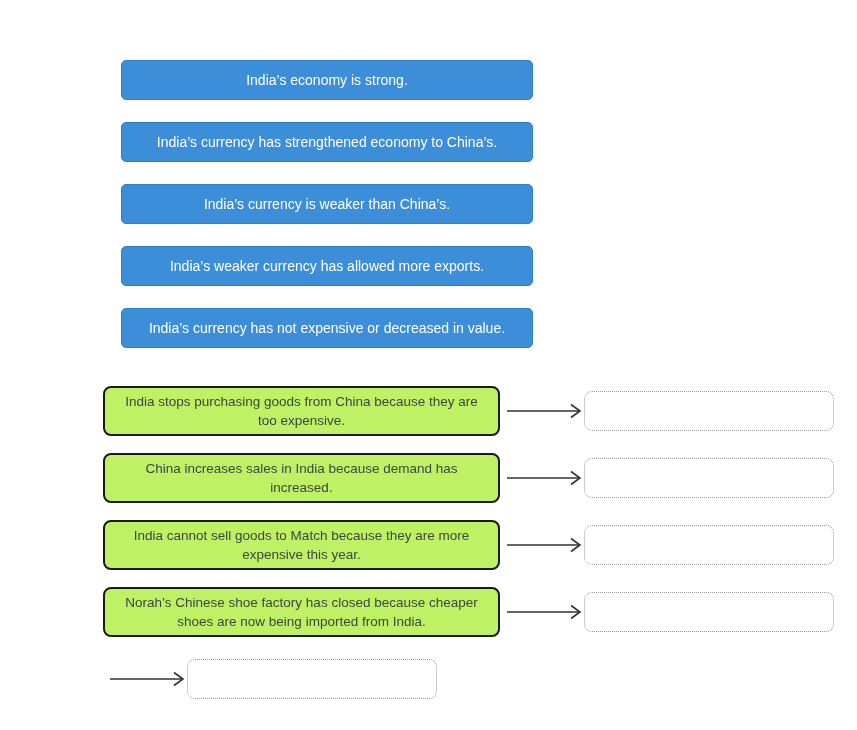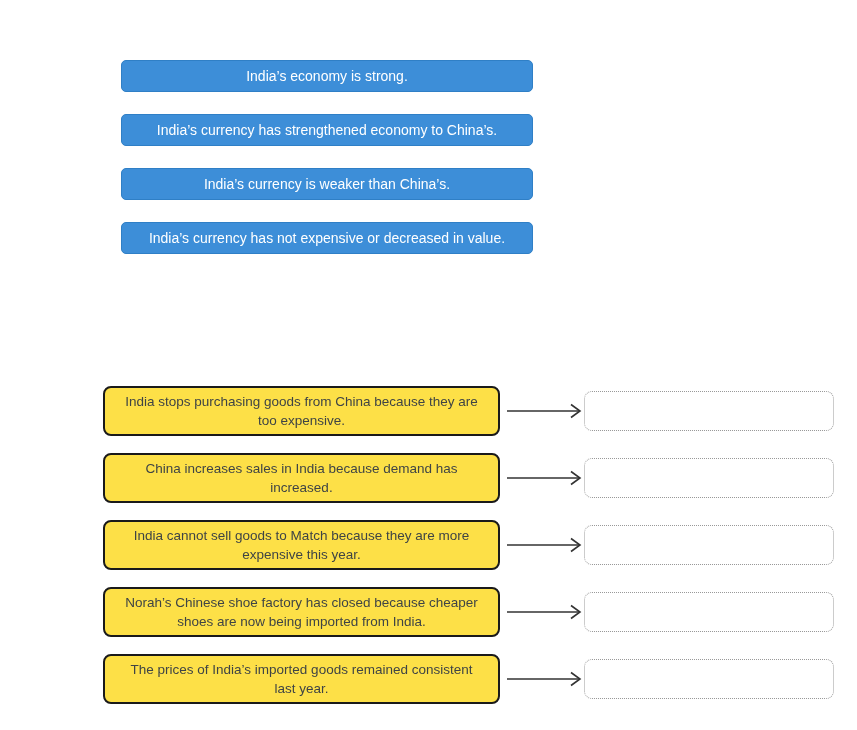--- a/index.html
+++ b/index.html
@@ -31,21 +31,21 @@
   .tiles {
     position: absolute;
     left: 121px;
     top: 60px;
     width: 412px;
     display: flex;
     flex-direction: column;
     gap: 22px;
   }
   .tile {
-    height: 32px;
+    height: 40px;
     background: var(--tile-bg);
     border: 1px solid var(--tile-border);
     border-radius: 5px;
     color: var(--tile-text);
     font-size: 14px;
     display: flex;
     align-items: center;
     justify-content: center;
     text-align: center;
     cursor: pointer;
@@ -62,21 +62,21 @@
   .row {
     display: flex;
     align-items: center;
     height: 50px;
   }
   .scenario {
     width: 397px;
     height: 50px;
     border: 2px solid var(--box-border);
     border-radius: 8px;
-    background: #fde047;
+    background: #bef264;
     color: var(--body-text);
     font-size: 13.5px;
     line-height: 19px;
     display: flex;
     align-items: center;
     justify-content: center;
     text-align: center;
     padding: 4px 16px;
   }
   .arrow {
@@ -95,20 +95,21 @@
 </head>
 <body>
 
 <div class="page">
 
 
   <div class="tiles">
     <div class="tile">India’s economy is strong.</div>
     <div class="tile">India’s currency has strengthened economy to China’s.</div>
     <div class="tile">India’s currency is weaker than China’s.</div>
+    <div class="tile">India’s weaker currency has allowed more exports.</div>
     <div class="tile">India’s currency has not expensive or decreased in value.</div>
   </div>
 
   <div class="rows">
 
     <div class="row">
       <div class="scenario">India stops purchasing goods from China because they are too expensive.</div>
       <svg class="arrow" width="78" height="18" viewBox="0 0 78 18">
         <line x1="1" y1="9" x2="73" y2="9" stroke="var(--arrow)" stroke-width="1.6"></line>
         <polyline points="65,2.5 74,9 65,15.5" fill="none" stroke="var(--arrow)" stroke-width="1.6"></polyline>
@@ -137,21 +138,20 @@
     <div class="row">
       <div class="scenario">Norah’s Chinese shoe factory has closed because cheaper shoes are now being imported from India.</div>
       <svg class="arrow" width="78" height="18" viewBox="0 0 78 18">
         <line x1="1" y1="9" x2="73" y2="9" stroke="var(--arrow)" stroke-width="1.6"></line>
         <polyline points="65,2.5 74,9 65,15.5" fill="none" stroke="var(--arrow)" stroke-width="1.6"></polyline>
       </svg>
       <div class="dropzone"></div>
     </div>
 
     <div class="row">
-      <div class="scenario">The prices of India’s imported goods remained consistent last year.</div>
       <svg class="arrow" width="78" height="18" viewBox="0 0 78 18">
         <line x1="1" y1="9" x2="73" y2="9" stroke="var(--arrow)" stroke-width="1.6"></line>
         <polyline points="65,2.5 74,9 65,15.5" fill="none" stroke="var(--arrow)" stroke-width="1.6"></polyline>
       </svg>
       <div class="dropzone"></div>
     </div>
 
   </div>
 </div>
 

